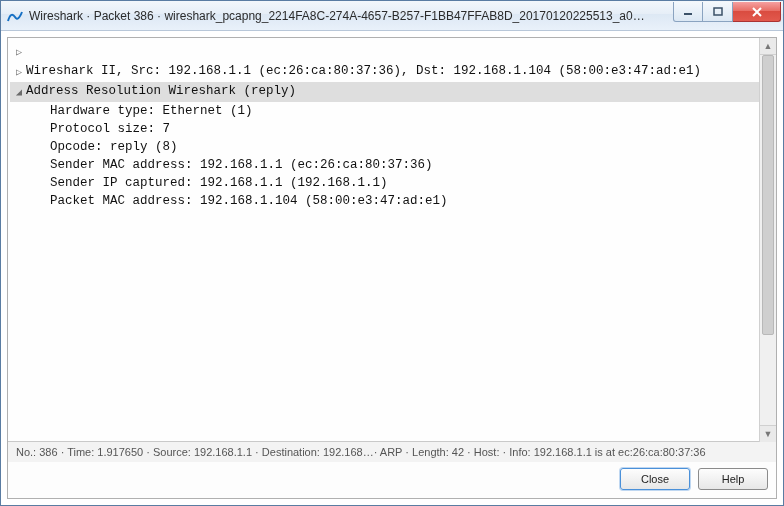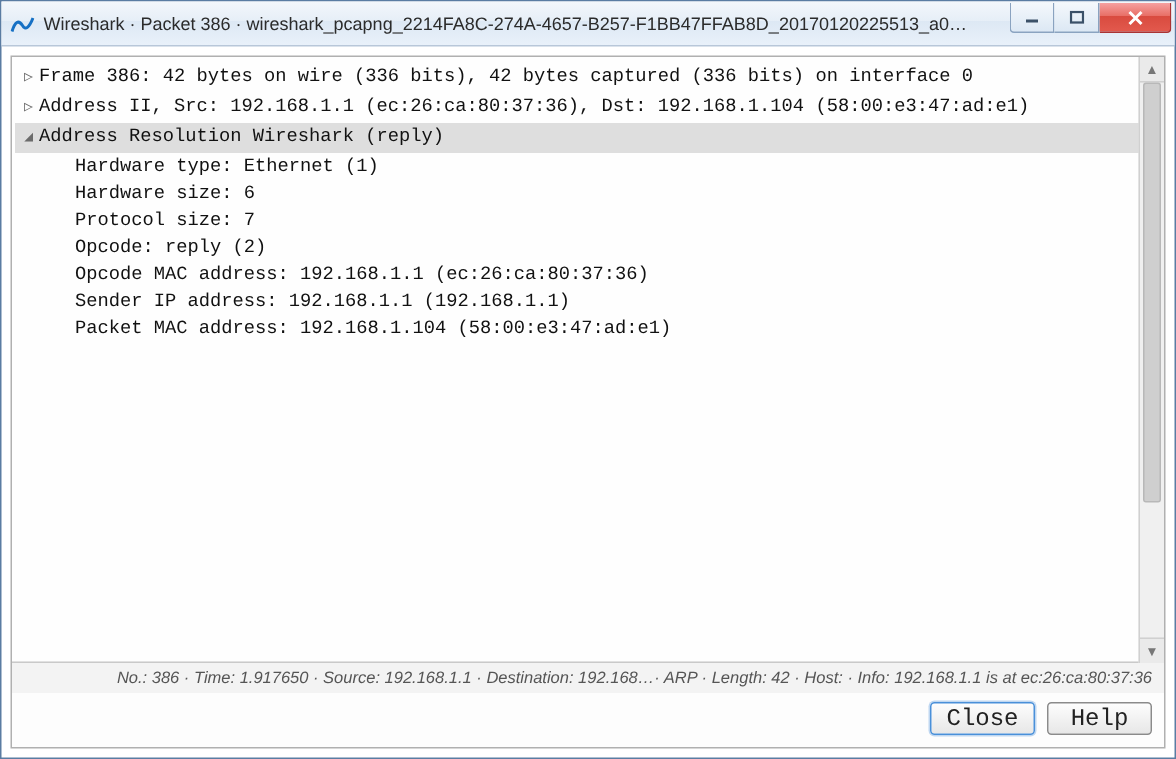--- a/index.html
+++ b/index.html
@@ -101,45 +101,43 @@
     display: inline-flex;
     justify-content: center;
     color: #6b6b6b;
     font-size: 10px;
     margin-top: 2px;
   }
   .indent1 { padding-left: 40px; text-align: center; }
   .statusbar {
     border-top: 1px solid #c9c9c9;
     background: #f3f3f3;
-    font-style: italic;
     font-family: "Segoe UI", Tahoma, sans-serif;
     font-size: 11px;
     color: #555;
     padding: 4px 8px;
     white-space: nowrap;
     overflow: hidden;
     text-overflow: ellipsis;
-    text-align: right;
   }
   .button-row {
     display: flex;
     justify-content: flex-end;
     gap: 8px;
     padding: 6px 8px 8px 8px;
     background: #fdfdfd;
   }
   .btn {
     min-width: 70px;
     height: 22px;
     border: 1px solid #8b8b8b;
     border-radius: 3px;
     background: linear-gradient(to bottom, #fdfdfd, #e7e7e7);
-    font-family: Liberation Mono, monospace;
-    font-size: 16px;
+    font-family: Liberation Sans, sans-serif;
+    font-size: 11px;
     color: #222;
     cursor: pointer;
   }
   .btn.primary {
     border-color: #4a90d9;
     box-shadow: 0 0 0 1px rgba(74,144,217,.35);
   }
   .scroll-stub {
     position: absolute;
     right: 0; top: 0; bottom: 56px;
@@ -193,36 +191,34 @@
           </svg>
       </div>
     </div>
   </div>
 
   <div class="content-frame">
 
     <div class="tree">
       <div class="row">
         <span class="tw">▷</span>
-        <span>Frame 386: 42 bytes on wire (336 bits), 42 bytes captured (336 bits) on interface 0</span>
       </div>
       <div class="row">
         <span class="tw">▷</span>
-        <span>Address II, Src: 192.168.1.1 (ec:26:ca:80:37:36), Dst: 192.168.1.104 (58:00:e3:47:ad:e1)</span>
+        <span>Wireshark II, Src: 192.168.1.1 (ec:26:ca:80:37:36), Dst: 192.168.1.104 (58:00:e3:47:ad:e1)</span>
       </div>
       <div class="row selected">
         <span class="tw">◢</span>
         <span>Address Resolution Wireshark (reply)</span>
       </div>
       <div class="row indent1"><span>Hardware type: Ethernet (1)</span></div>
-      <div class="row indent1"><span>Hardware size: 6</span></div>
       <div class="row indent1"><span>Protocol size: 7</span></div>
-      <div class="row indent1"><span>Opcode: reply (2)</span></div>
-      <div class="row indent1"><span>Opcode MAC address: 192.168.1.1 (ec:26:ca:80:37:36)</span></div>
-      <div class="row indent1"><span>Sender IP address: 192.168.1.1 (192.168.1.1)</span></div>
+      <div class="row indent1"><span>Opcode: reply (8)</span></div>
+      <div class="row indent1"><span>Sender MAC address: 192.168.1.1 (ec:26:ca:80:37:36)</span></div>
+      <div class="row indent1"><span>Sender IP captured: 192.168.1.1 (192.168.1.1)</span></div>
       <div class="row indent1"><span>Packet MAC address: 192.168.1.104 (58:00:e3:47:ad:e1)</span></div>
     </div>
 
     <div class="scroll-stub">
       <div class="scroll-arrow up">▲</div>
       <div class="scroll-thumb"></div>
       <div class="scroll-arrow down">▼</div>
     </div>
 
     <div class="statusbar">No.: 386  ·  Time: 1.917650  ·  Source: 192.168.1.1  ·  Destination: 192.168…· ARP  ·  Length: 42  ·  Host:   ·  Info: 192.168.1.1 is at ec:26:ca:80:37:36</div>

